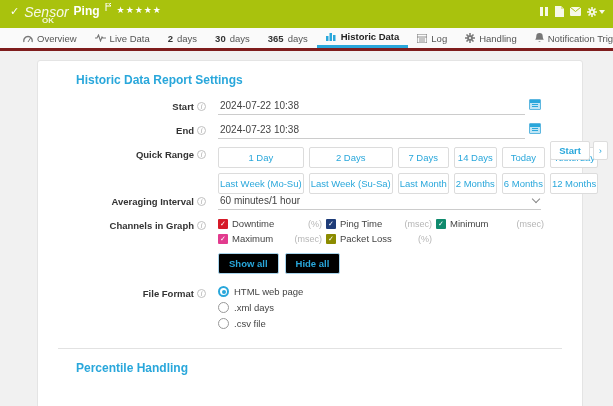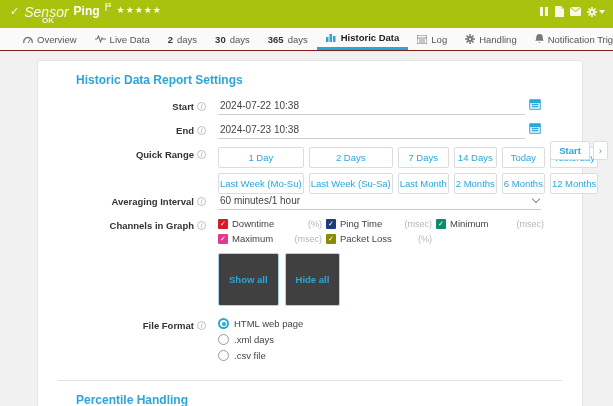--- a/index.html
+++ b/index.html
@@ -19,21 +19,21 @@
   .sensor-word { font-style:italic; font-size:14px; opacity:.9; }
   .sensor-name { font-weight:bold; font-size:12px; }
   .flag-sup { margin-top:-2px; }
   .stars { font-size:9px; letter-spacing:1px; margin-top:1px; }
   .ok-status { position:absolute; top:16px; left:30px; font-size:8px; font-weight:bold; color:#f2f7d8;margin-left:12px; }
   .hdr-icons { margin-left:auto; display:flex; align-items:center; gap:6px; margin-top:2px; }
   .hdr-icons svg { display:block; }
   
   .tabbar {
     position:absolute; top:28px; left:0; right:0; height:23px;
-    background:#fafafa; border-bottom:1px solid #7f1d1d;
+    background:#fafafa; border-bottom:3px solid #7f1d1d;
     display:flex; align-items:stretch; padding-left:14px;
   }
   .tab {
     display:flex; align-items:center; gap:4px; padding:0 9px;
     font-size:9.5px; color:#555; cursor:pointer; position:relative; white-space:nowrap;
   }
   .tab .num { font-weight:bold; color:#333; }
   .tab.active { color:#222; font-weight:bold; border-bottom:3px solid #29a7db; }
   .tab svg { display:block; }
   
@@ -79,22 +79,22 @@
   .ch-grid { display:grid; grid-template-columns:104px 106px 108px; column-gap:4px; row-gap:4px; }
   .ch-item { display:flex; align-items:center; gap:4px; }
   .ch-box {
     width:10px; height:10px; border-radius:1px; color:#fff; font-size:7px;
     line-height:10px; text-align:center; flex:none; cursor:pointer;
   }
   .ch-name { flex:1; color:#444; font-size:9.5px; white-space:nowrap; overflow:hidden; }
   .ch-unit { color:#b5b5b5; font-size:9px; text-align:right; }
   .ch-btns { display:flex; gap:6px; margin-top:9px; }
   .sm-btn {
-    background:#404040; border:1px solid #a8d4ec; border-radius:2px; color:#29a7db;
-    font-size:9.5px; font-weight:bold; padding:20px 10px; cursor:pointer;
+    background:#000000; border:1px solid #a8d4ec; border-radius:2px; color:#29a7db;
+    font-size:9.5px; font-weight:bold; padding:4px 10px; cursor:pointer;
   }
   
   .radio-row { display:flex; align-items:center; gap:5px; margin-bottom:5px; }
   .radio {
     width:11px; height:11px; border:1px solid #999; border-radius:50%; flex:none;
     position:relative; cursor:pointer; background:#fff;
   }
   .radio.sel { border:2px solid #29a7db; }
   .radio.sel::after {
     content:""; position:absolute; left:1.5px; top:1.5px; width:4px; height:4px;

